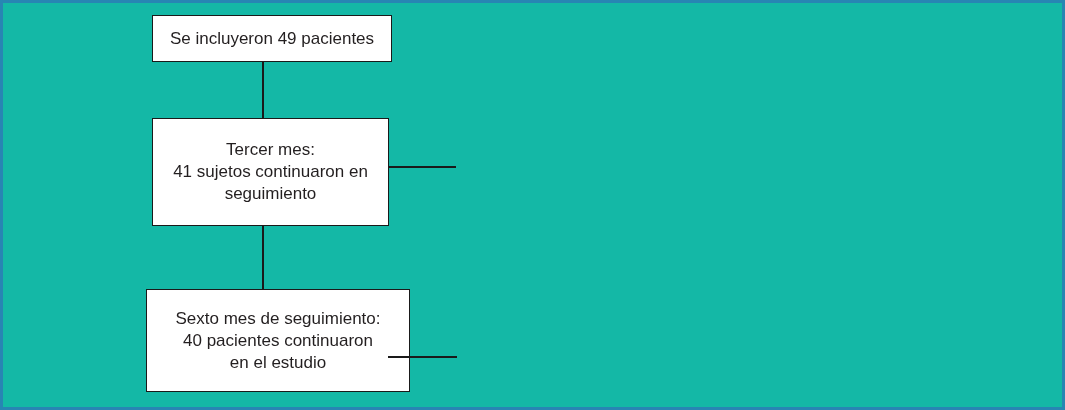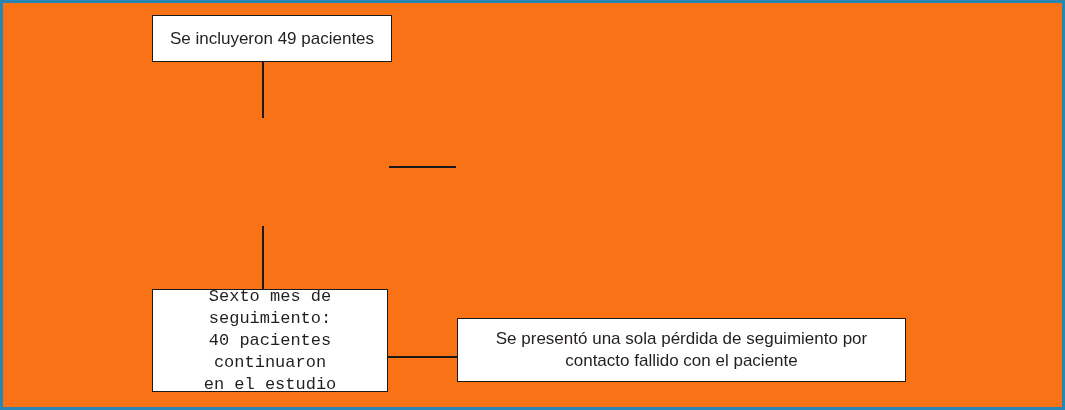--- a/index.html
+++ b/index.html
@@ -6,21 +6,21 @@
     margin: 0;
     padding: 0;
     background: #ffffff;
   }
   .frame {
     position: relative;
     width: 1065px;
     height: 410px;
     box-sizing: border-box;
     border: 3px solid #2786b3;
-    background: #f97316;
+    background: #14b8a6;
     overflow: hidden;
     font-family: "Liberation Sans", "DejaVu Sans", sans-serif;
   }
   .node {
     position: absolute;
     box-sizing: border-box;
     border: 1.5px solid #1a1a1a;
     background: #ffffff;
     color: #231f20;
     font-size: 17px;
@@ -34,43 +34,44 @@
   }
   .connector {
     position: absolute;
     background: #1a1a1a;
   }
   
   .n-included { left: 149px; top: 12px;  width: 240px; height: 47px;  }
   .n-month3   { left: 149px; top: 115px; width: 237px; height: 108px; }
   .n-deaths   { left: 453px; top: 118px; width: 449px; height: 78px;  }
   .n-losses3  { left: 453px; top: 210px; width: 457px; height: 65px;  }
-  .n-month6   { left: 149px; top: 286px; width: 236px; height: 103px; font-family: Liberation Mono, monospace; }
+  .n-month6   { left: 143px; top: 286px; width: 264px; height: 103px; }
   .n-loss6    { left: 454px; top: 315px; width: 449px; height: 64px;  }
   
   .c-v1 { left: 259px; top: 59px;  width: 2px;  height: 56px; }
   .c-v2 { left: 259px; top: 223px; width: 2px;  height: 63px; }
   .c-h1 { left: 386px; top: 163px; width: 67px; height: 2px;  }
   .c-h2 { left: 385px; top: 353px; width: 69px; height: 2px;  }
 </style>
 </head>
 <body>
 
 <div class="frame">
 
   <div class="node n-included">Se incluyeron 49 pacientes</div>
 
+  <div class="node n-month3">Tercer mes:
+41 sujetos continuaron en
+seguimiento</div>
 
 
 
   <div class="node n-month6">Sexto mes de seguimiento:
 40 pacientes continuaron
 en el estudio</div>
 
-  <div class="node n-loss6">Se presentó una sola pérdida de seguimiento por
-contacto fallido con el paciente</div>
 
   <div class="connector c-v1"></div>
   <div class="connector c-h1"></div>
   <div class="connector c-v2"></div>
   <div class="connector c-h2"></div>
 
 </div>
 
 </body></html>

